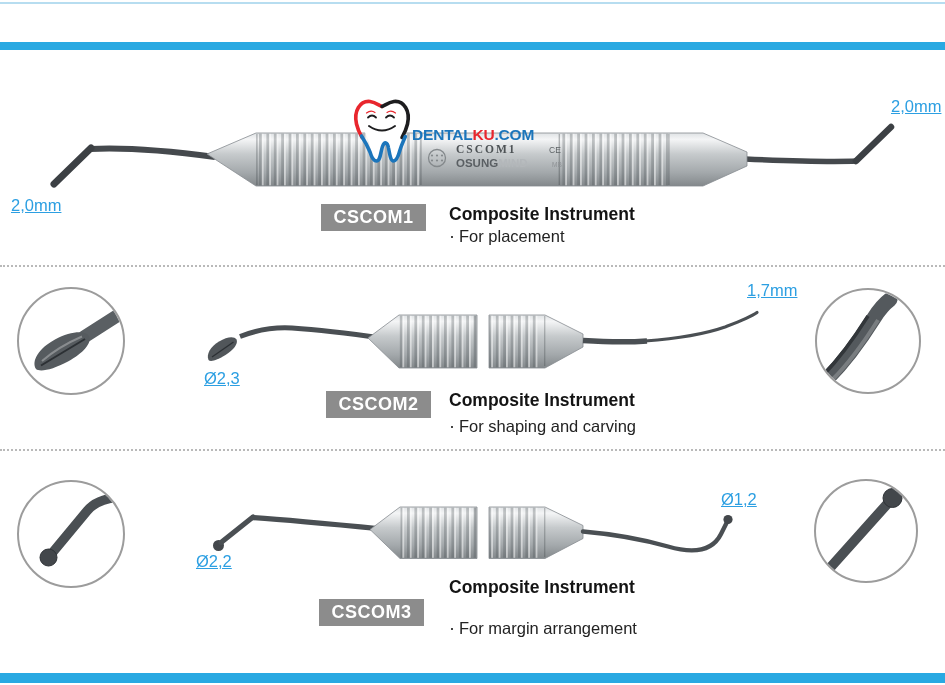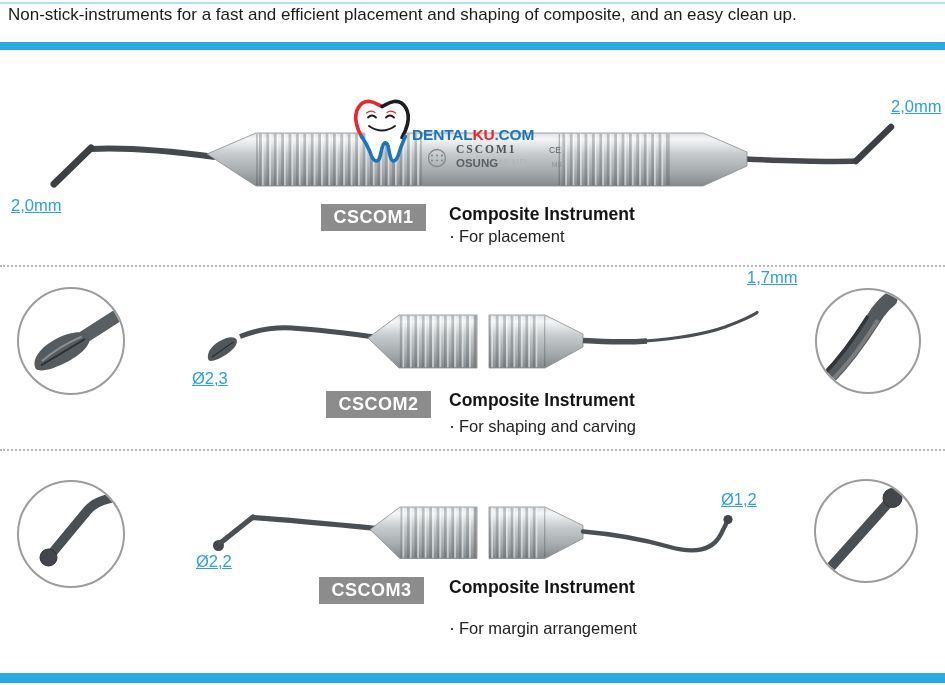--- a/index.html
+++ b/index.html
@@ -49,21 +49,20 @@
       </clipPath>
     <clipPath id="c3r">
         <circle cx="866" cy="531" r="50"></circle>
       </clipPath>
   </defs>
 </svg>
 
 <div class="abs topline"></div>
 
 <div class="abs header">
-  <div>Non-stick-instruments for a fast and efficient placement and shaping of composite, and an easy clean up.</div>
 </div>
 <div class="abs bluebar top"></div>
 
 <svg class="row-svg" style="top:60px;height:200px" viewBox="0 60 945 200">
 
   <g>
     <path d="M 215,157 C 178,152 128,147 90,149" stroke="#45494d" stroke-width="6" fill="none"></path>
     <path d="M 91,148 L 54,184" stroke="#3c4044" stroke-width="7" stroke-linecap="round" fill="none"></path>
   </g>
 
@@ -163,22 +162,22 @@
   <g>
     <circle cx="868" cy="341" r="52" fill="#fff" stroke="#9c9c9c" stroke-width="2"></circle>
     <g clip-path="url(#c2r)">
       <path d="M 827,379 C 842,364 857,345 874,318 C 879,310 884,304 890,299.5" stroke="#54595d" stroke-width="15" stroke-linecap="round" fill="none"></path>
       <path d="M 822.5,376 C 837,361 851,343 868,316" stroke="#32363a" stroke-width="3.5" fill="none"></path>
       <path d="M 833,379 C 847,365 861,347 878,320" stroke="rgba(255,255,255,0.22)" stroke-width="4" fill="none"></path>
     </g>
   </g>
 </svg>
 
-<div class="abs dim" style="left:192px;top:369px">Ø2,3</div>
-<div class="abs dim" style="left:747px;top:268px">1,7mm</div>
+<div class="abs dim" style="left:204px;top:369px">Ø2,3</div>
+<div class="abs dim" style="left:747px;top:281px">1,7mm</div>
 <div class="abs code-box" style="left:326px;top:391px">CSCOM2</div>
 <div class="abs p-title" style="top:390px">Composite Instrument</div>
 <div class="abs p-desc" style="top:416px"><span class="bullet">·</span><span>For shaping and carving</span></div>
 
 <div class="abs dotsep" style="top:449px"></div>
 
 <svg class="row-svg" style="top:455px;height:150px" viewBox="0 455 945 150">
 
   <g>
     <circle cx="71" cy="534" r="53" fill="#fff" stroke="#9c9c9c" stroke-width="2"></circle>
@@ -212,17 +211,17 @@
     <circle cx="866" cy="531" r="51" fill="#fff" stroke="#9c9c9c" stroke-width="2"></circle>
     <g clip-path="url(#c3r)">
       <path d="M 829,569 L 889,502" stroke="#4a4f53" stroke-width="10" stroke-linecap="round" fill="none"></path>
       <circle cx="892.5" cy="498" r="9.5" fill="#43474b" stroke="#2f3337" stroke-width="1"></circle>
     </g>
   </g>
 </svg>
 
 <div class="abs dim" style="left:196px;top:552px">Ø2,2</div>
 <div class="abs dim" style="left:721px;top:490px">Ø1,2</div>
-<div class="abs code-box" style="left:319px;top:577px">CSCOM3</div>
+<div class="abs code-box" style="left:319px;top:599px">CSCOM3</div>
 <div class="abs p-title" style="top:577px">Composite Instrument</div>
 <div class="abs p-desc" style="top:618px"><span class="bullet">·</span><span>For margin arrangement</span></div>
 
 <div class="abs bluebar bottom"></div>
 
 </body></html>

